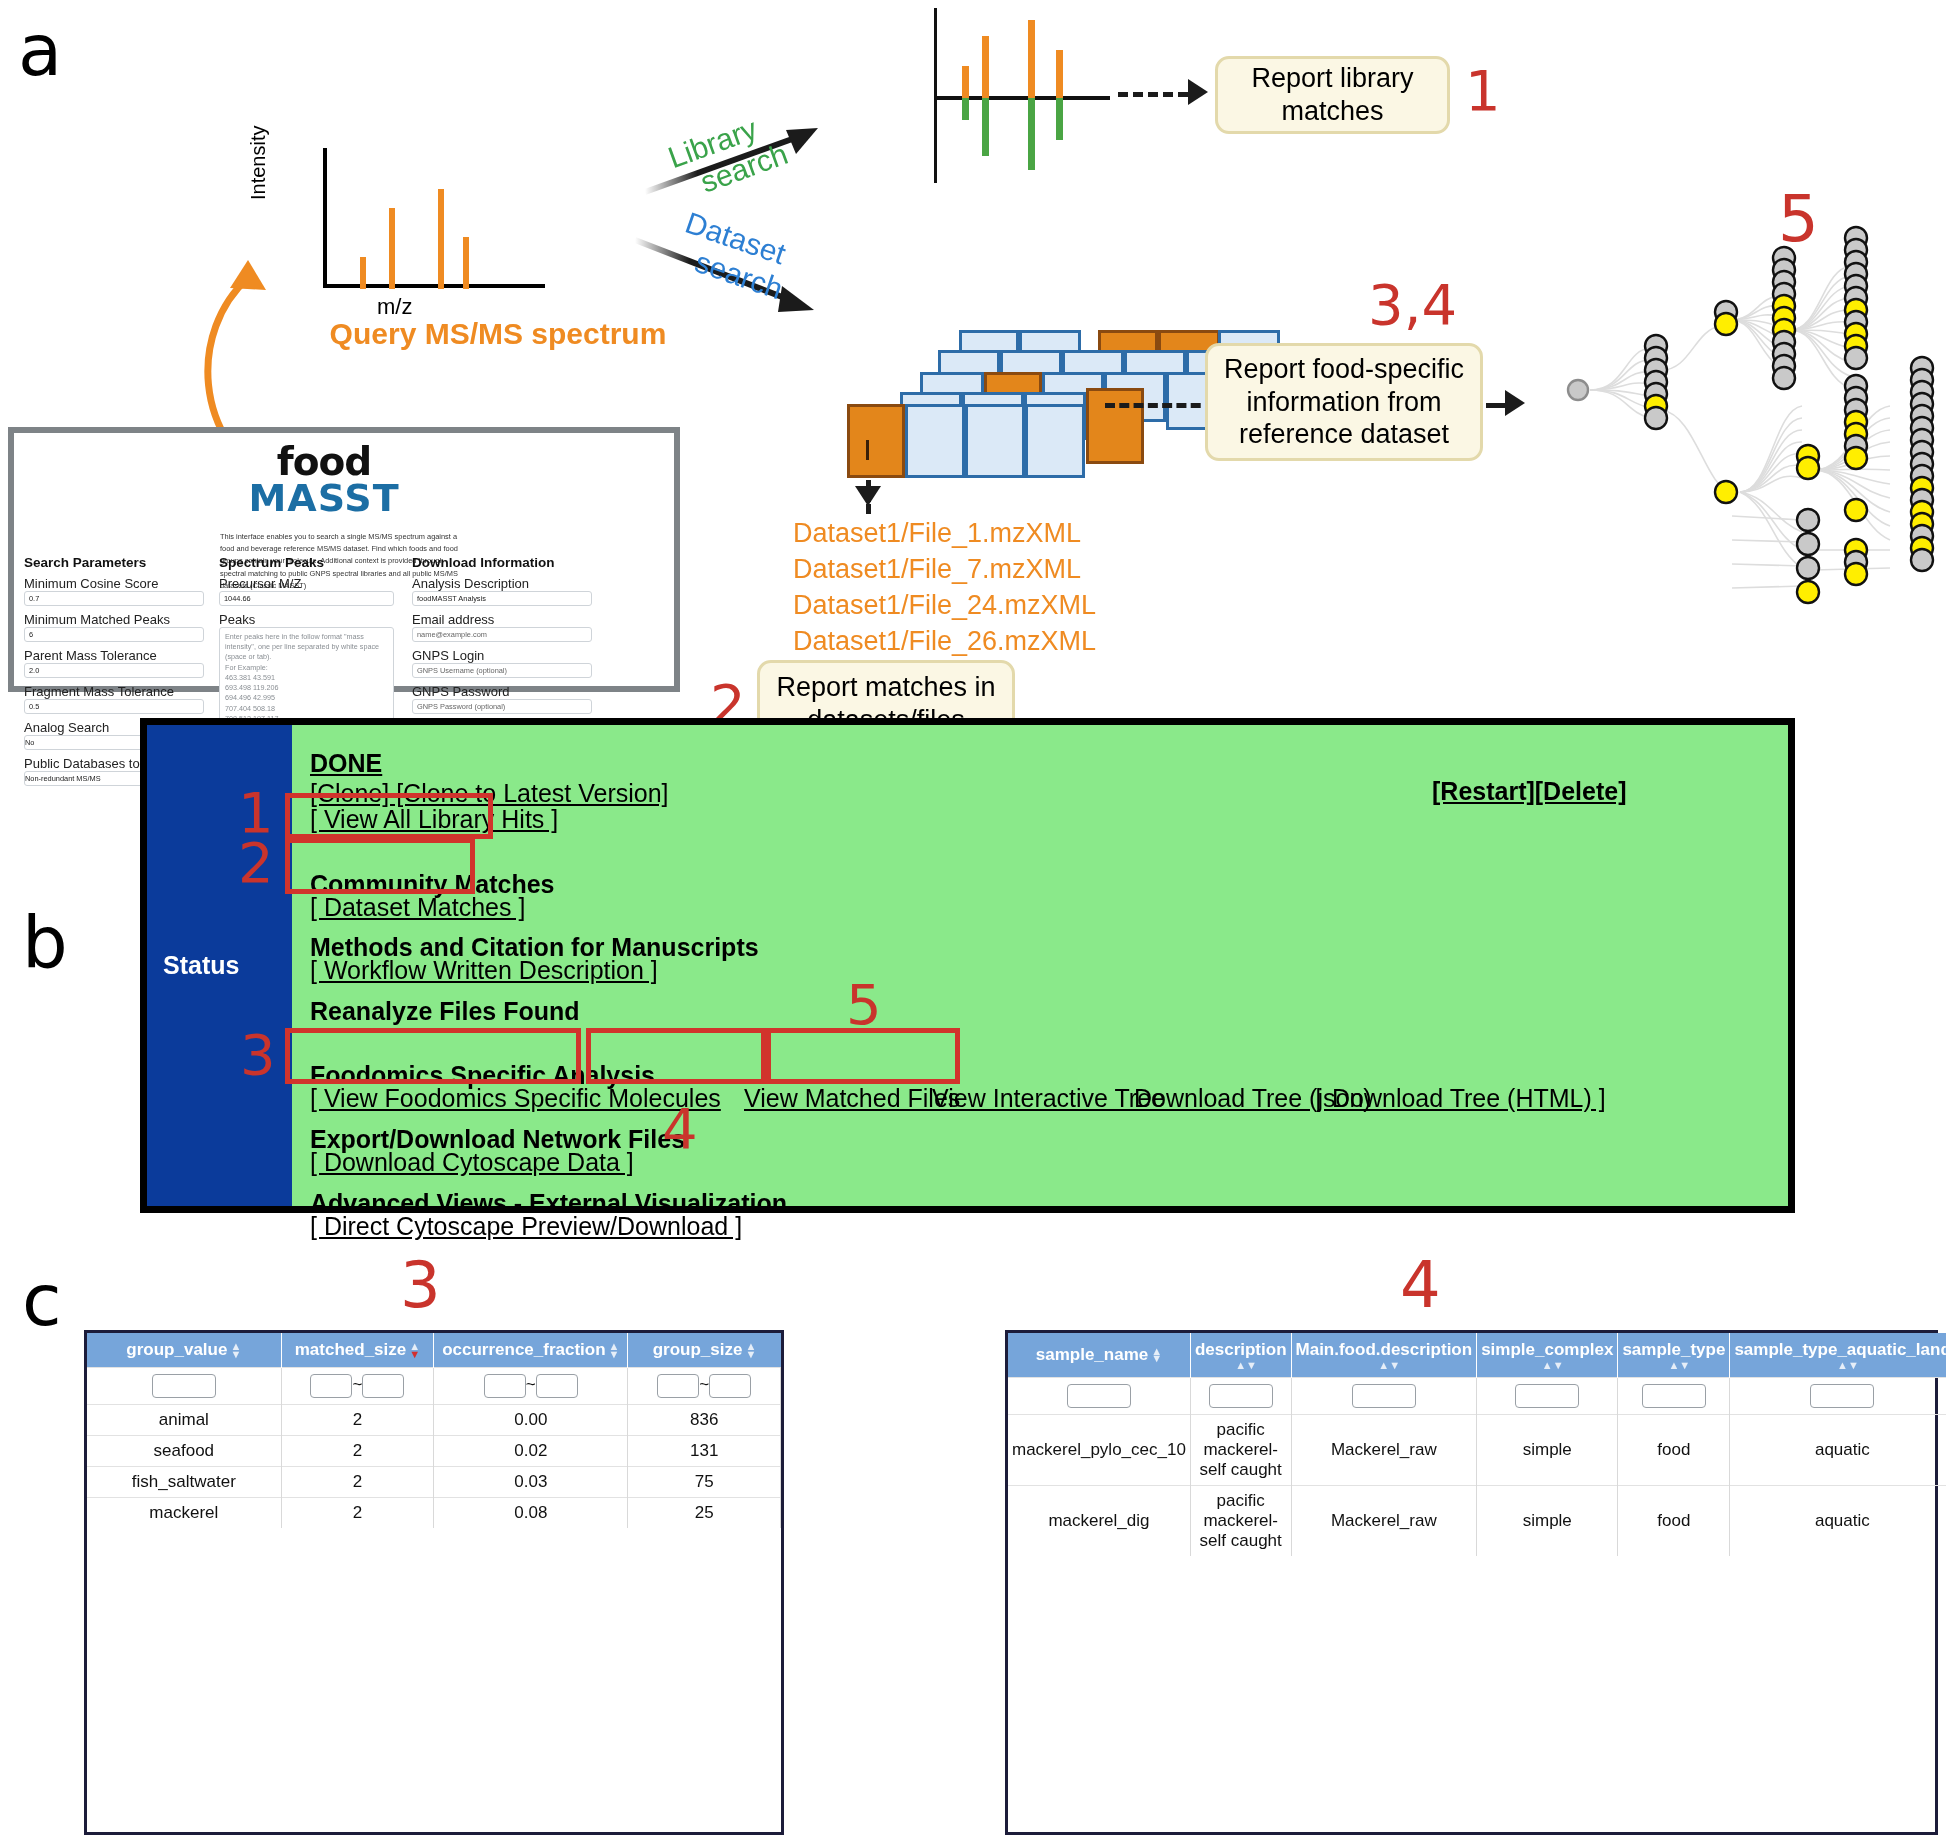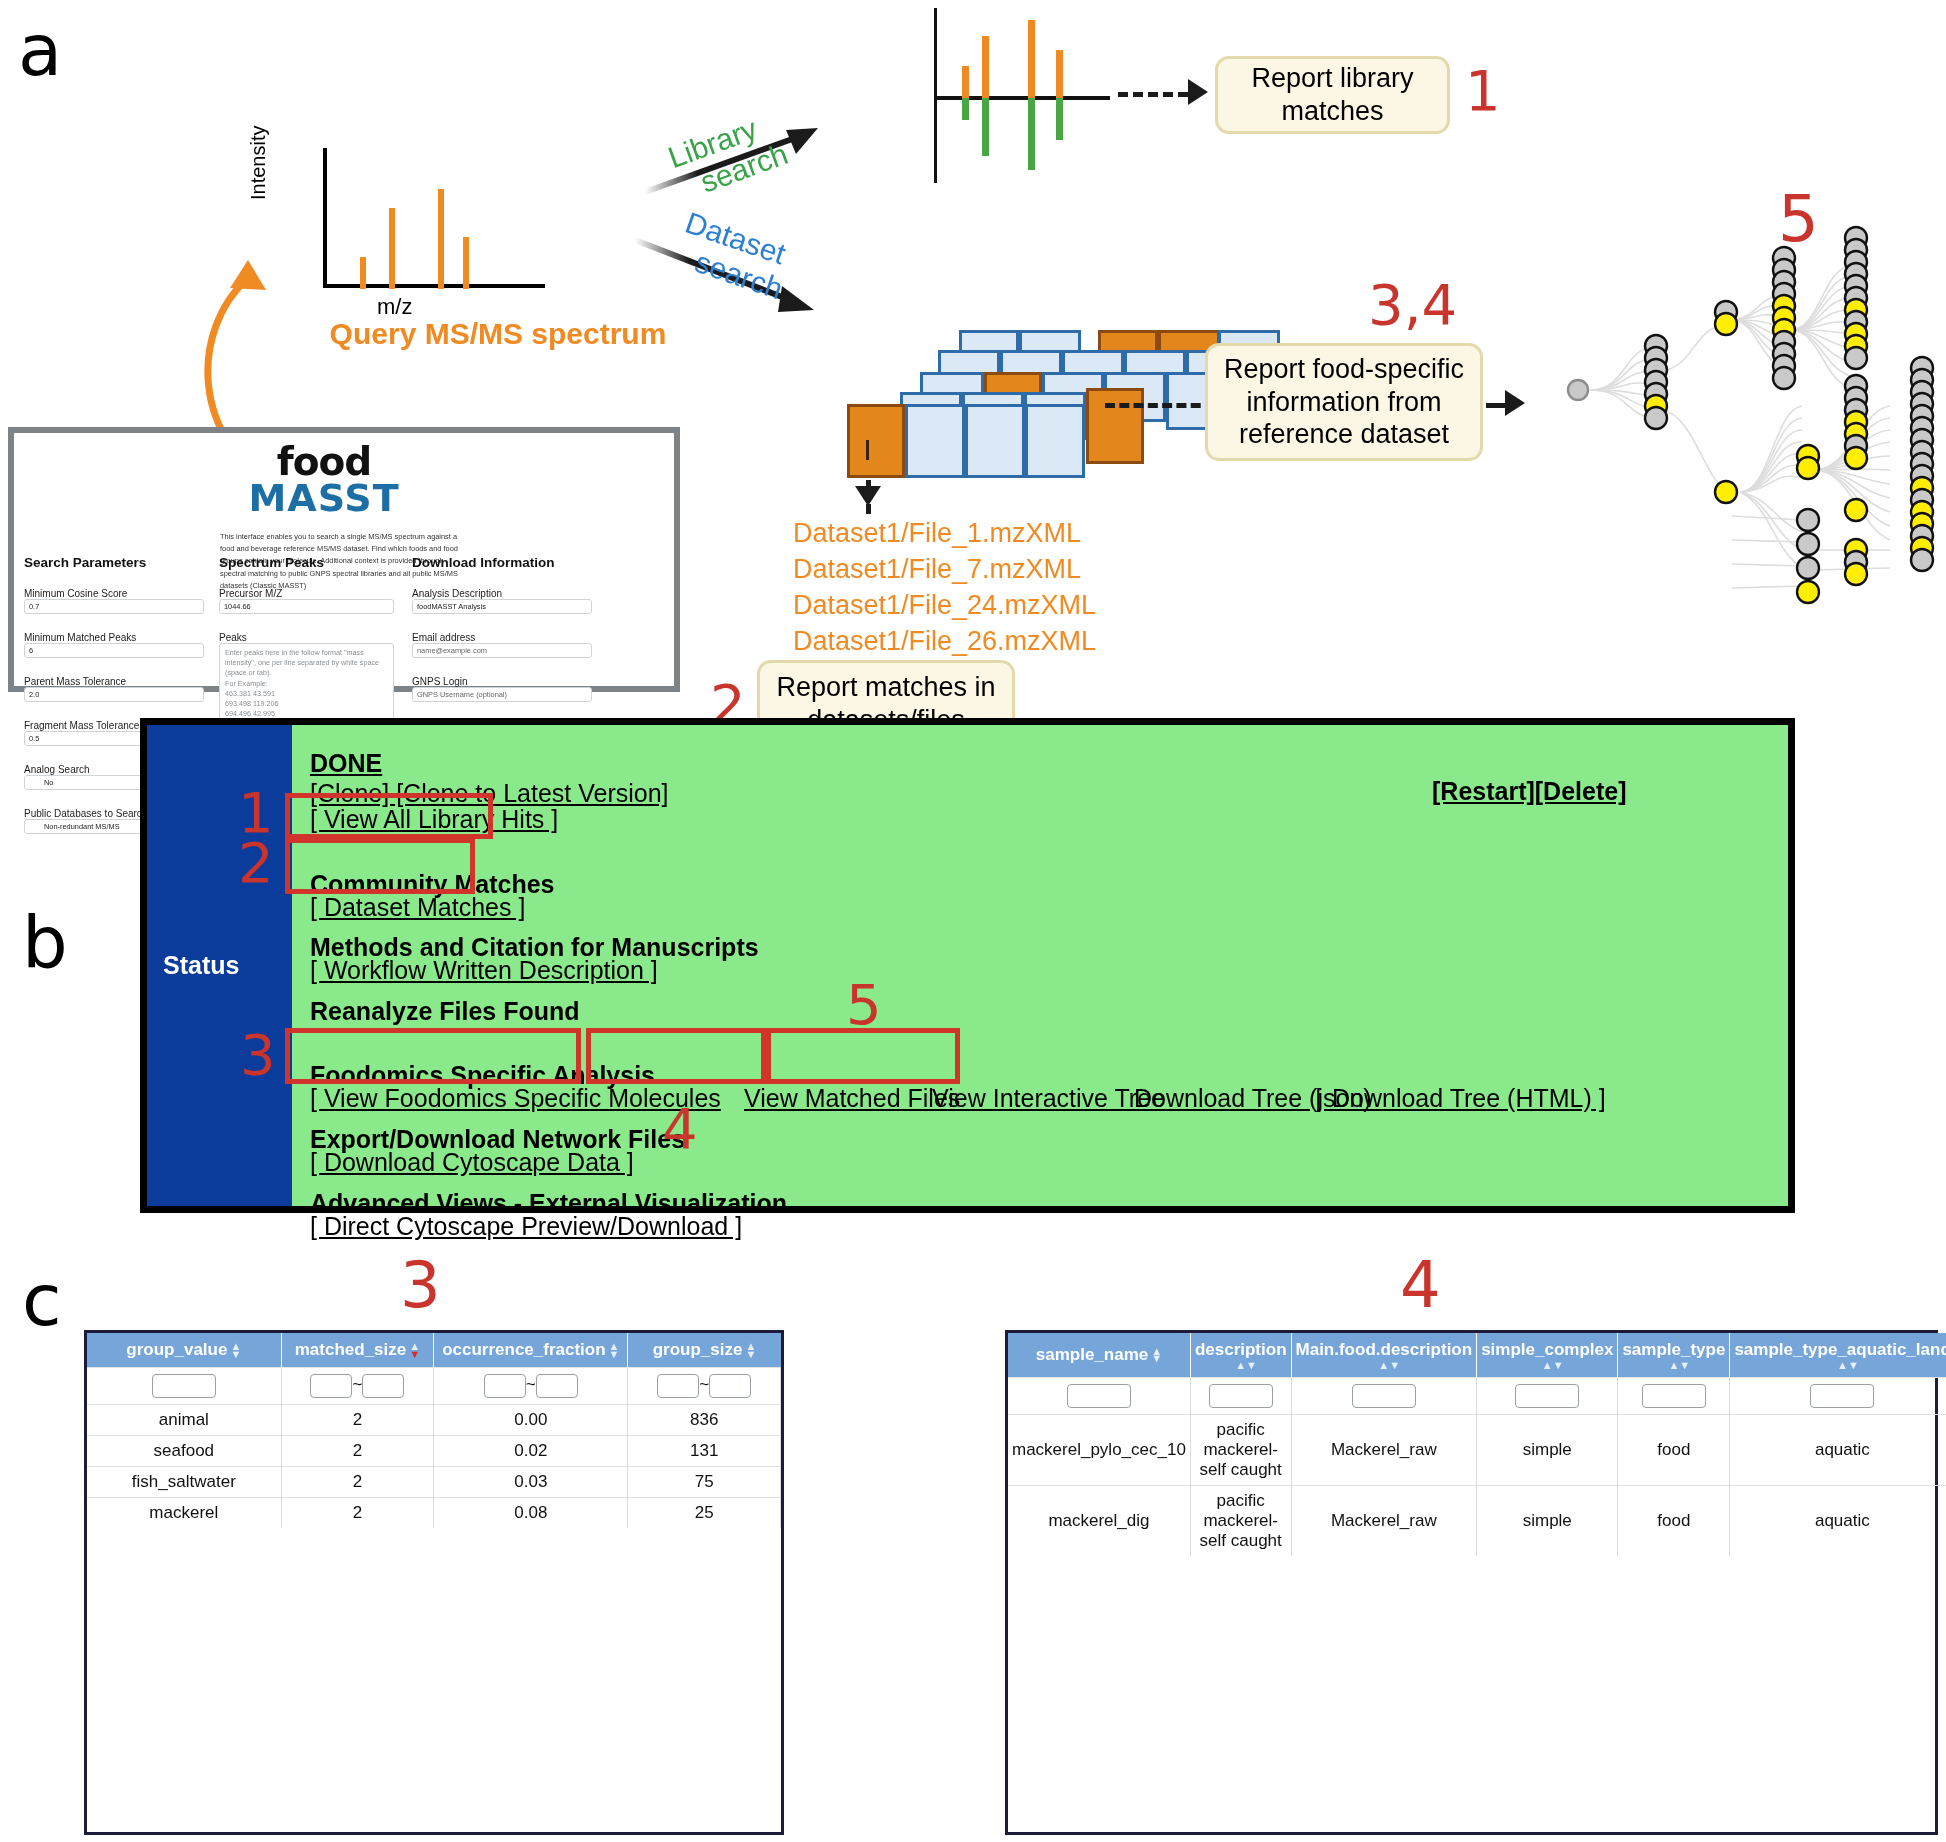--- a/index.html
+++ b/index.html
@@ -38,24 +38,24 @@
 
   .arrow-label{position:absolute;font-size:30px;font-weight:500;white-space:nowrap;}
 
   
   .formwrap{position:absolute;left:8px;top:427px;width:672px;height:265px;border:6px solid #7e8387;background:#fff;box-sizing:border-box;}
   .fm-logo{position:absolute;left:215px;top:10px;width:190px;text-align:center;}
   .fm-food{font-size:39px;font-weight:800;letter-spacing:-1px;color:#111;line-height:.95;font-family:"DejaVu Sans",sans-serif;}
   .fm-masst{font-size:38px;font-weight:800;color:#1c6ea4;letter-spacing:1px;line-height:.95;font-family:"DejaVu Sans",sans-serif;}
   .fm-desc{position:absolute;left:206px;top:98px;width:250px;font-size:7.4px;line-height:1.65;color:#333;}
   .col-h{font-size:13.5px;font-weight:700;color:#111;}
-  .f-lab{font-size:10px;color:#222;margin-top:18px;}
+  .f-lab{font-size:13px;color:#222;margin-top:6px;}
   .f-in{border:1px solid #cfd4d9;border-radius:3px;height:15px;font-size:7.4px;color:#666;padding:0 4px;display:flex;align-items:center;background:#fff;box-sizing:border-box;}
   .f-in.val{color:#222;}
-  .f-sel{border:1px solid #cfd4d9;border-radius:3px;height:15px;font-size:7.4px;color:#222;padding:0 19px;display:flex;align-items:center;justify-content:space-between;background:#fff;box-sizing:border-box;}
+  .f-sel{border:1px solid #cfd4d9;border-radius:3px;height:15px;font-size:7.4px;color:#222;padding:0 0;display:flex;align-items:center;justify-content:space-between;background:#fff;box-sizing:border-box;}
   .f-ta{border:1px solid #cfd4d9;border-radius:3px;font-size:7.2px;color:#8a8f94;padding:4px 5px;line-height:1.42;background:#fff;box-sizing:border-box;overflow:hidden;}
 
   
   .bwrap{position:absolute;left:140px;top:718px;width:1655px;height:495px;background:#000;padding:7px;box-sizing:border-box;}
   .bstatus{position:absolute;left:0;top:0;width:145px;height:100%;background:#0b3b9b;color:#fff;font-weight:700;font-size:25px;display:flex;align-items:center;padding-left:16px;box-sizing:border-box;}
   .bgreen{position:absolute;left:145px;top:0;right:0;height:100%;background:#8ae98a;}
   .brow{position:absolute;font-size:25px;color:#000;white-space:nowrap;}
   .lk{text-decoration:underline;}
   .redbox{position:absolute;border:5px solid #d1342c;box-sizing:border-box;}
   .redlabel{position:absolute;color:#c9342c;font-size:56px;font-family:"DejaVu Sans",sans-serif;}

